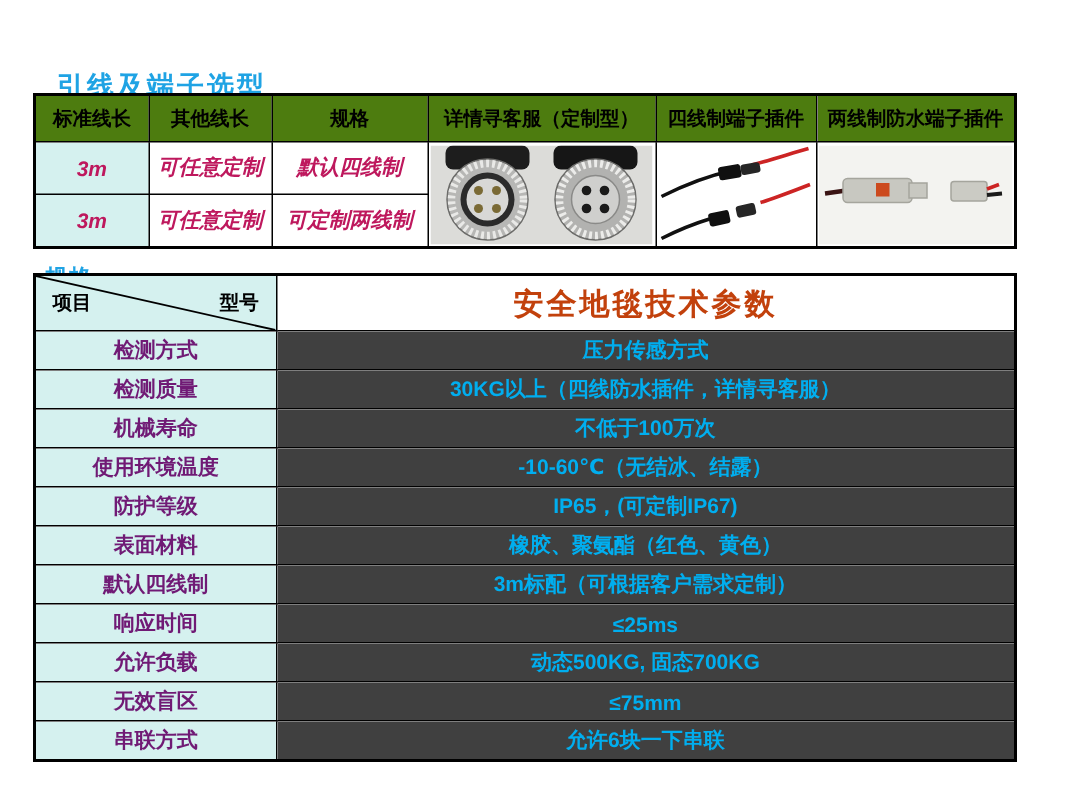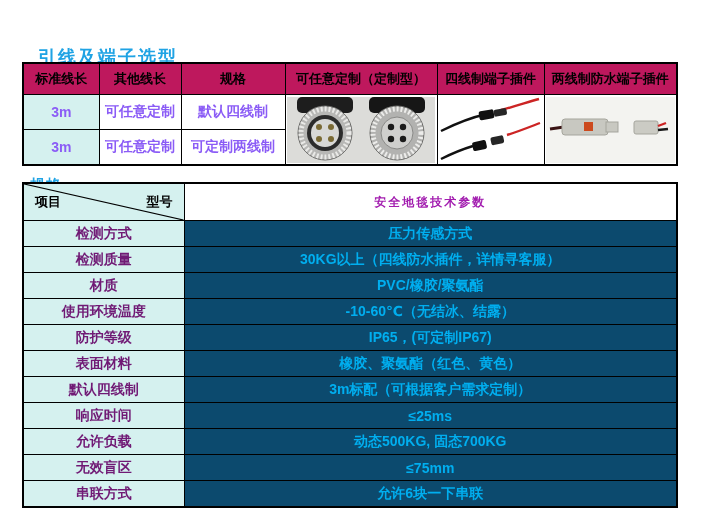--- a/index.html
+++ b/index.html
@@ -25,50 +25,50 @@
   .t2{position:absolute;left:22px;top:182px;width:654px;border:2px solid #000;}
   .t1 th,.t1 td,.t2 th,.t2 td{
     border:1px solid #000;
     text-align:center;
     vertical-align:middle;
     padding:0;
     overflow:hidden;
     white-space:nowrap;
   }
   .t1 th{
-    background:#be185d;
+    background:#4d7c0f;
     font-size:13px;font-weight:bold;color:#000;
     height:30px;
   }
-  .t1 td{height:34px;font-size:14px;font-weight:bold;color:#8b5cf6;background:#ffffff;}
+  .t1 td{height:34px;font-size:14px;font-weight:bold;color:#be185d;background:#ffffff;font-style:italic;}
   .t1 td.cy{background:#d5f1ef;}
   .t1 td.imgcell{padding:1px;background:#ffffff;}
   .t1 td.imgcell svg{display:block;}
 
   .t2 .hdr{height:36px;}
   .t2 .corner{
     background:#d5f1ef;position:relative;width:161px;
   }
   .corner-inner{
     position:relative;width:100%;height:36px;
     display:flex;align-items:center;justify-content:space-between;
     padding:0 11px;box-sizing:border-box;
     font-size:13px;font-weight:bold;color:#000;
   }
   .corner-inner svg{position:absolute;left:0;top:0;width:100%;height:100%;}
   .t2 .hval{
-    background:#ffffff;color:#a21caf;
-    font-size:12px;font-weight:bold;letter-spacing:2px;
+    background:#ffffff;color:#c2410c;
+    font-size:20px;font-weight:bold;letter-spacing:2px;
   }
   .t2 td.lbl{
     background:#d5f1ef;height:25px;
     font-size:14px;font-weight:bold;color:#701a75;
   }
   .t2 td.val{
-    background:#0c4a6e;height:25px;
+    background:#404040;height:25px;
     font-size:14px;font-weight:bold;color:#00aeef;
   }
 </style>
 </head>
 <body>
 
 <div class="page">
 
   <div class="sec-title title-1">引线及端子选型</div>
 
@@ -79,21 +79,21 @@
         <col style="width:104px">
       <col style="width:152px">
         <col style="width:107px">
         <col style="width:133px">
     </colgroup>
     <tbody>
         <tr>
       <th>标准线长</th>
       <th>其他线长</th>
       <th>规格</th>
-      <th>可任意定制（定制型）</th>
+      <th>详情寻客服（定制型）</th>
       <th>四线制端子插件</th>
       <th>两线制防水端子插件</th>
     </tr>
     <tr>
       <td class="cy">3m</td>
       <td>可任意定制</td>
       <td>默认四线制</td>
       <td class="imgcell" rowspan="2">
         <svg viewBox="0 0 148 66" width="148" height="66">
           <rect x="0" y="0" width="148" height="66" fill="#dcdcd9"></rect>
@@ -176,22 +176,22 @@
     </tr>
     <tr>
       <td class="lbl">检测方式</td>
       <td class="val">压力传感方式</td>
     </tr>
     <tr>
       <td class="lbl">检测质量</td>
       <td class="val">30KG以上（四线防水插件，详情寻客服）</td>
     </tr>
     <tr>
-      <td class="lbl">材质</td>
-      <td class="val">PVC/橡胶/聚氨酯</td>
+      <td class="lbl">机械寿命</td>
+      <td class="val">不低于100万次</td>
     </tr>
     <tr>
       <td class="lbl">使用环境温度</td>
       <td class="val">-10-60℃（无结冰、结露）</td>
     </tr>
     <tr>
       <td class="lbl">防护等级</td>
       <td class="val">IP65，(可定制IP67)</td>
     </tr>
     <tr>

